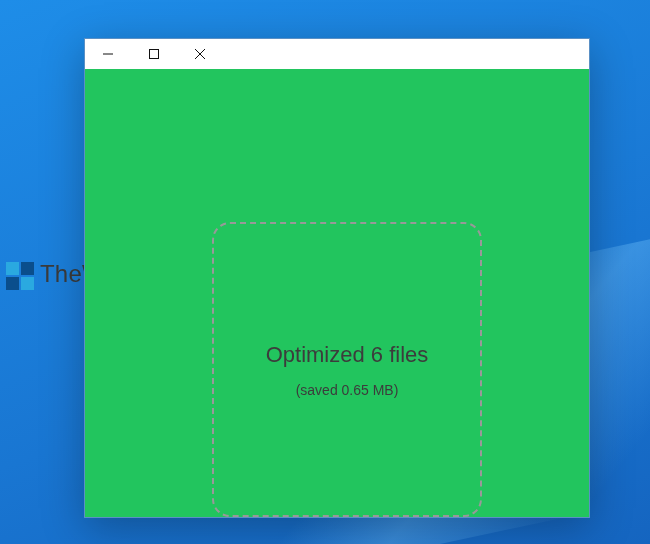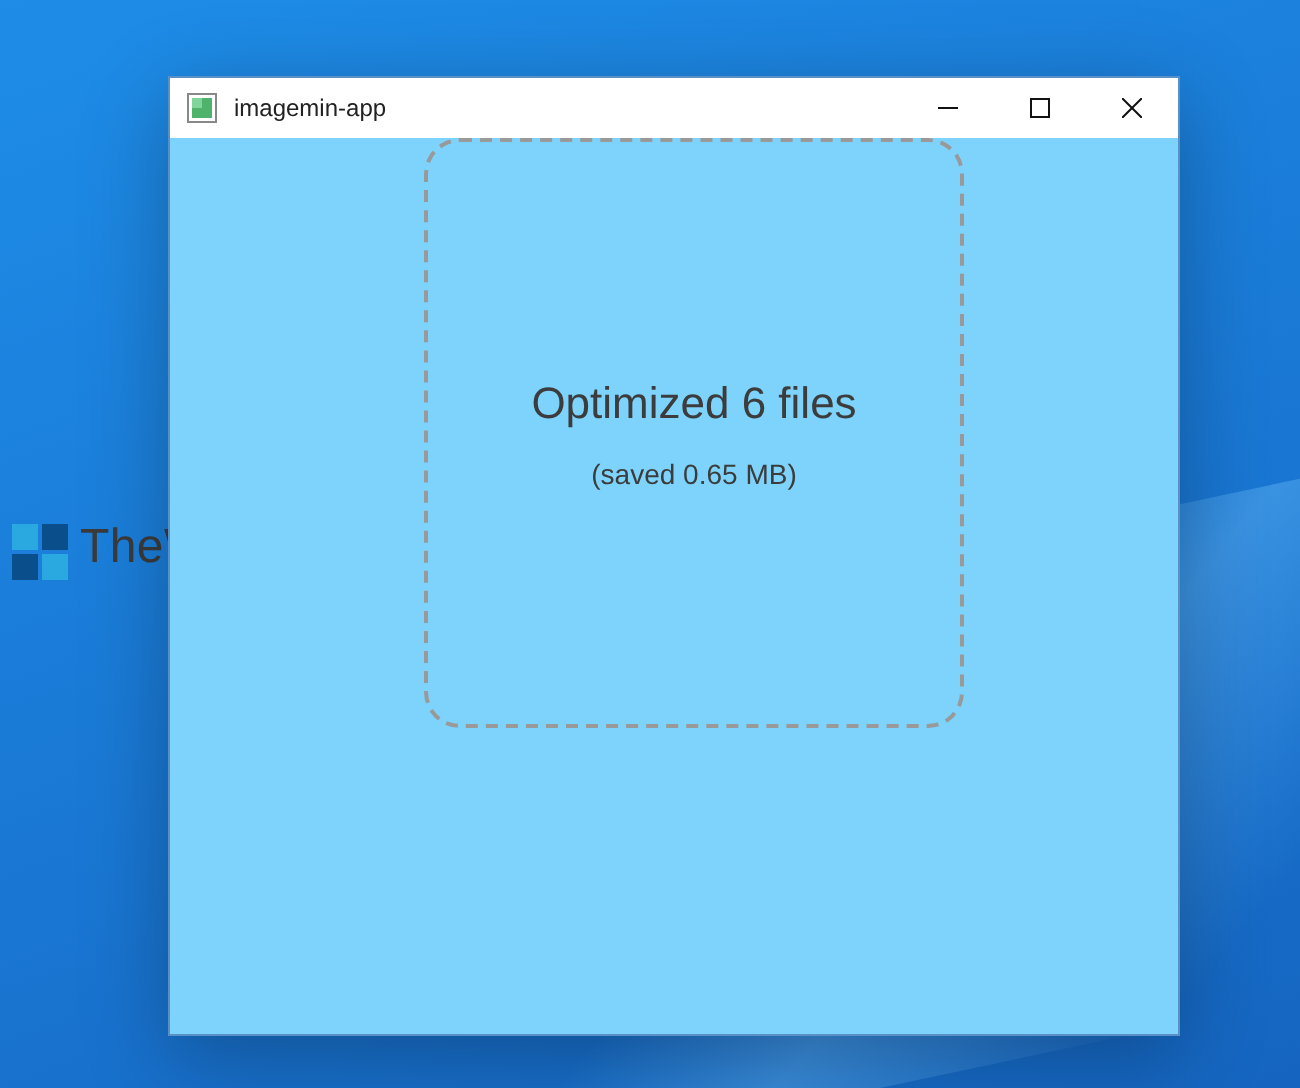--- a/index.html
+++ b/index.html
@@ -113,23 +113,23 @@
       display: flex;
       align-items: center;
       justify-content: center;
       color: #111;
     }
 
     .client-area {
       position: relative;
       width: 100%;
       height: calc(100% - 30px);
-      background: #7dd3fc;
-      display: flex;
-      align-items: flex-start;
+      background: #22c55e;
+      display: flex;
+      align-items: flex-end;
       justify-content: center;
       padding-left: 20px;
     }
 
     .dropzone {
       width: 270px;
       height: 295px;
       border: 2.5px dashed #999;
       border-radius: 18px;
       display: flex;
@@ -165,30 +165,20 @@
     <span class="wl-q1"></span>
     <span class="wl-q2"></span>
     <span class="wl-q3"></span>
     <span class="wl-q4"></span>
   </span>
   <span class="watermark-text">TheWindowsClub</span>
 </div>
 
 <div class="window">
   <div class="titlebar">
-    <div class="titlebar-left">
-      <span class="app-icon">
-        <svg width="16" height="16" viewBox="0 0 16 16">
-          <rect x="1" y="1" width="14" height="14" fill="#fff" stroke="#888" stroke-width="1"></rect>
-          <rect x="3" y="3" width="10" height="10" fill="#4fb36c"></rect>
-          <rect x="3" y="3" width="5" height="5" fill="#7fd59a"></rect>
-        </svg>
-      </span>
-      <span class="title-text">imagemin-app</span>
-    </div>
     <div class="window-controls">
       <div class="win-btn">
         <svg width="10" height="10" viewBox="0 0 10 10">
             <line x1="0" y1="5" x2="10" y2="5" stroke="currentColor" stroke-width="1"></line>
           </svg>
       </div>
       <div class="win-btn">
         <svg width="10" height="10" viewBox="0 0 10 10">
             <rect x="0.5" y="0.5" width="9" height="9" fill="none" stroke="currentColor" stroke-width="1"></rect>
           </svg>

